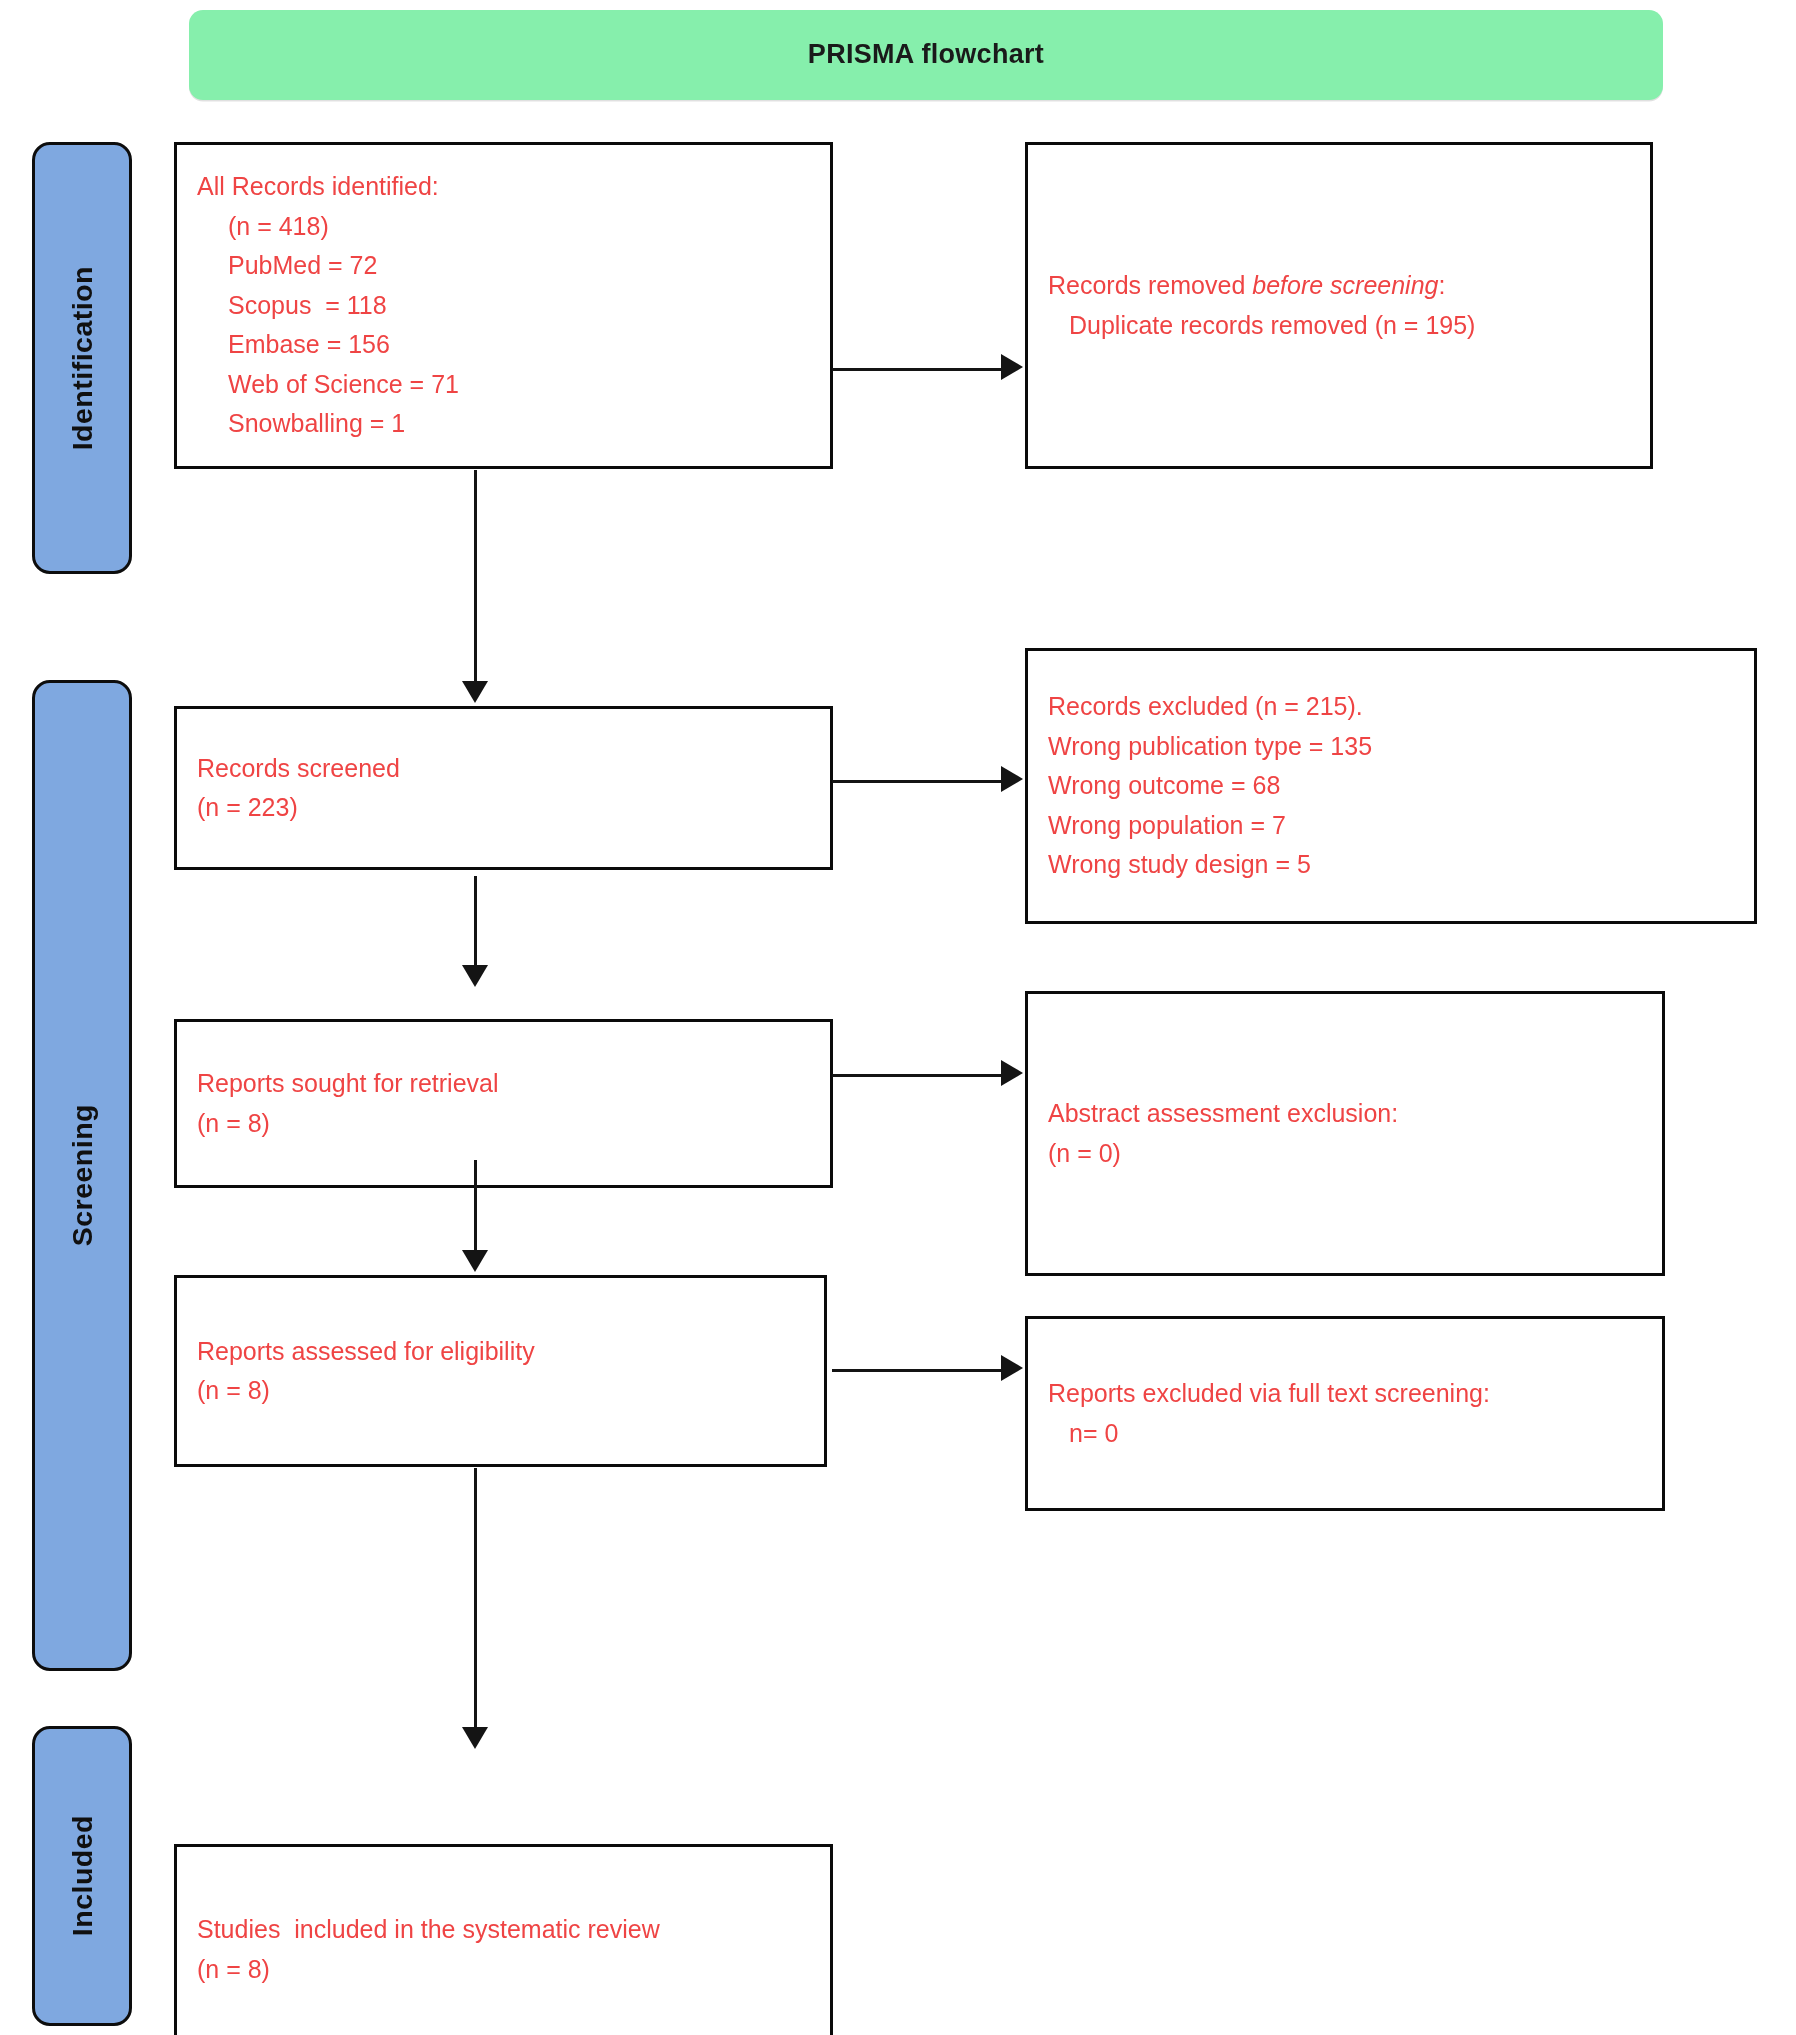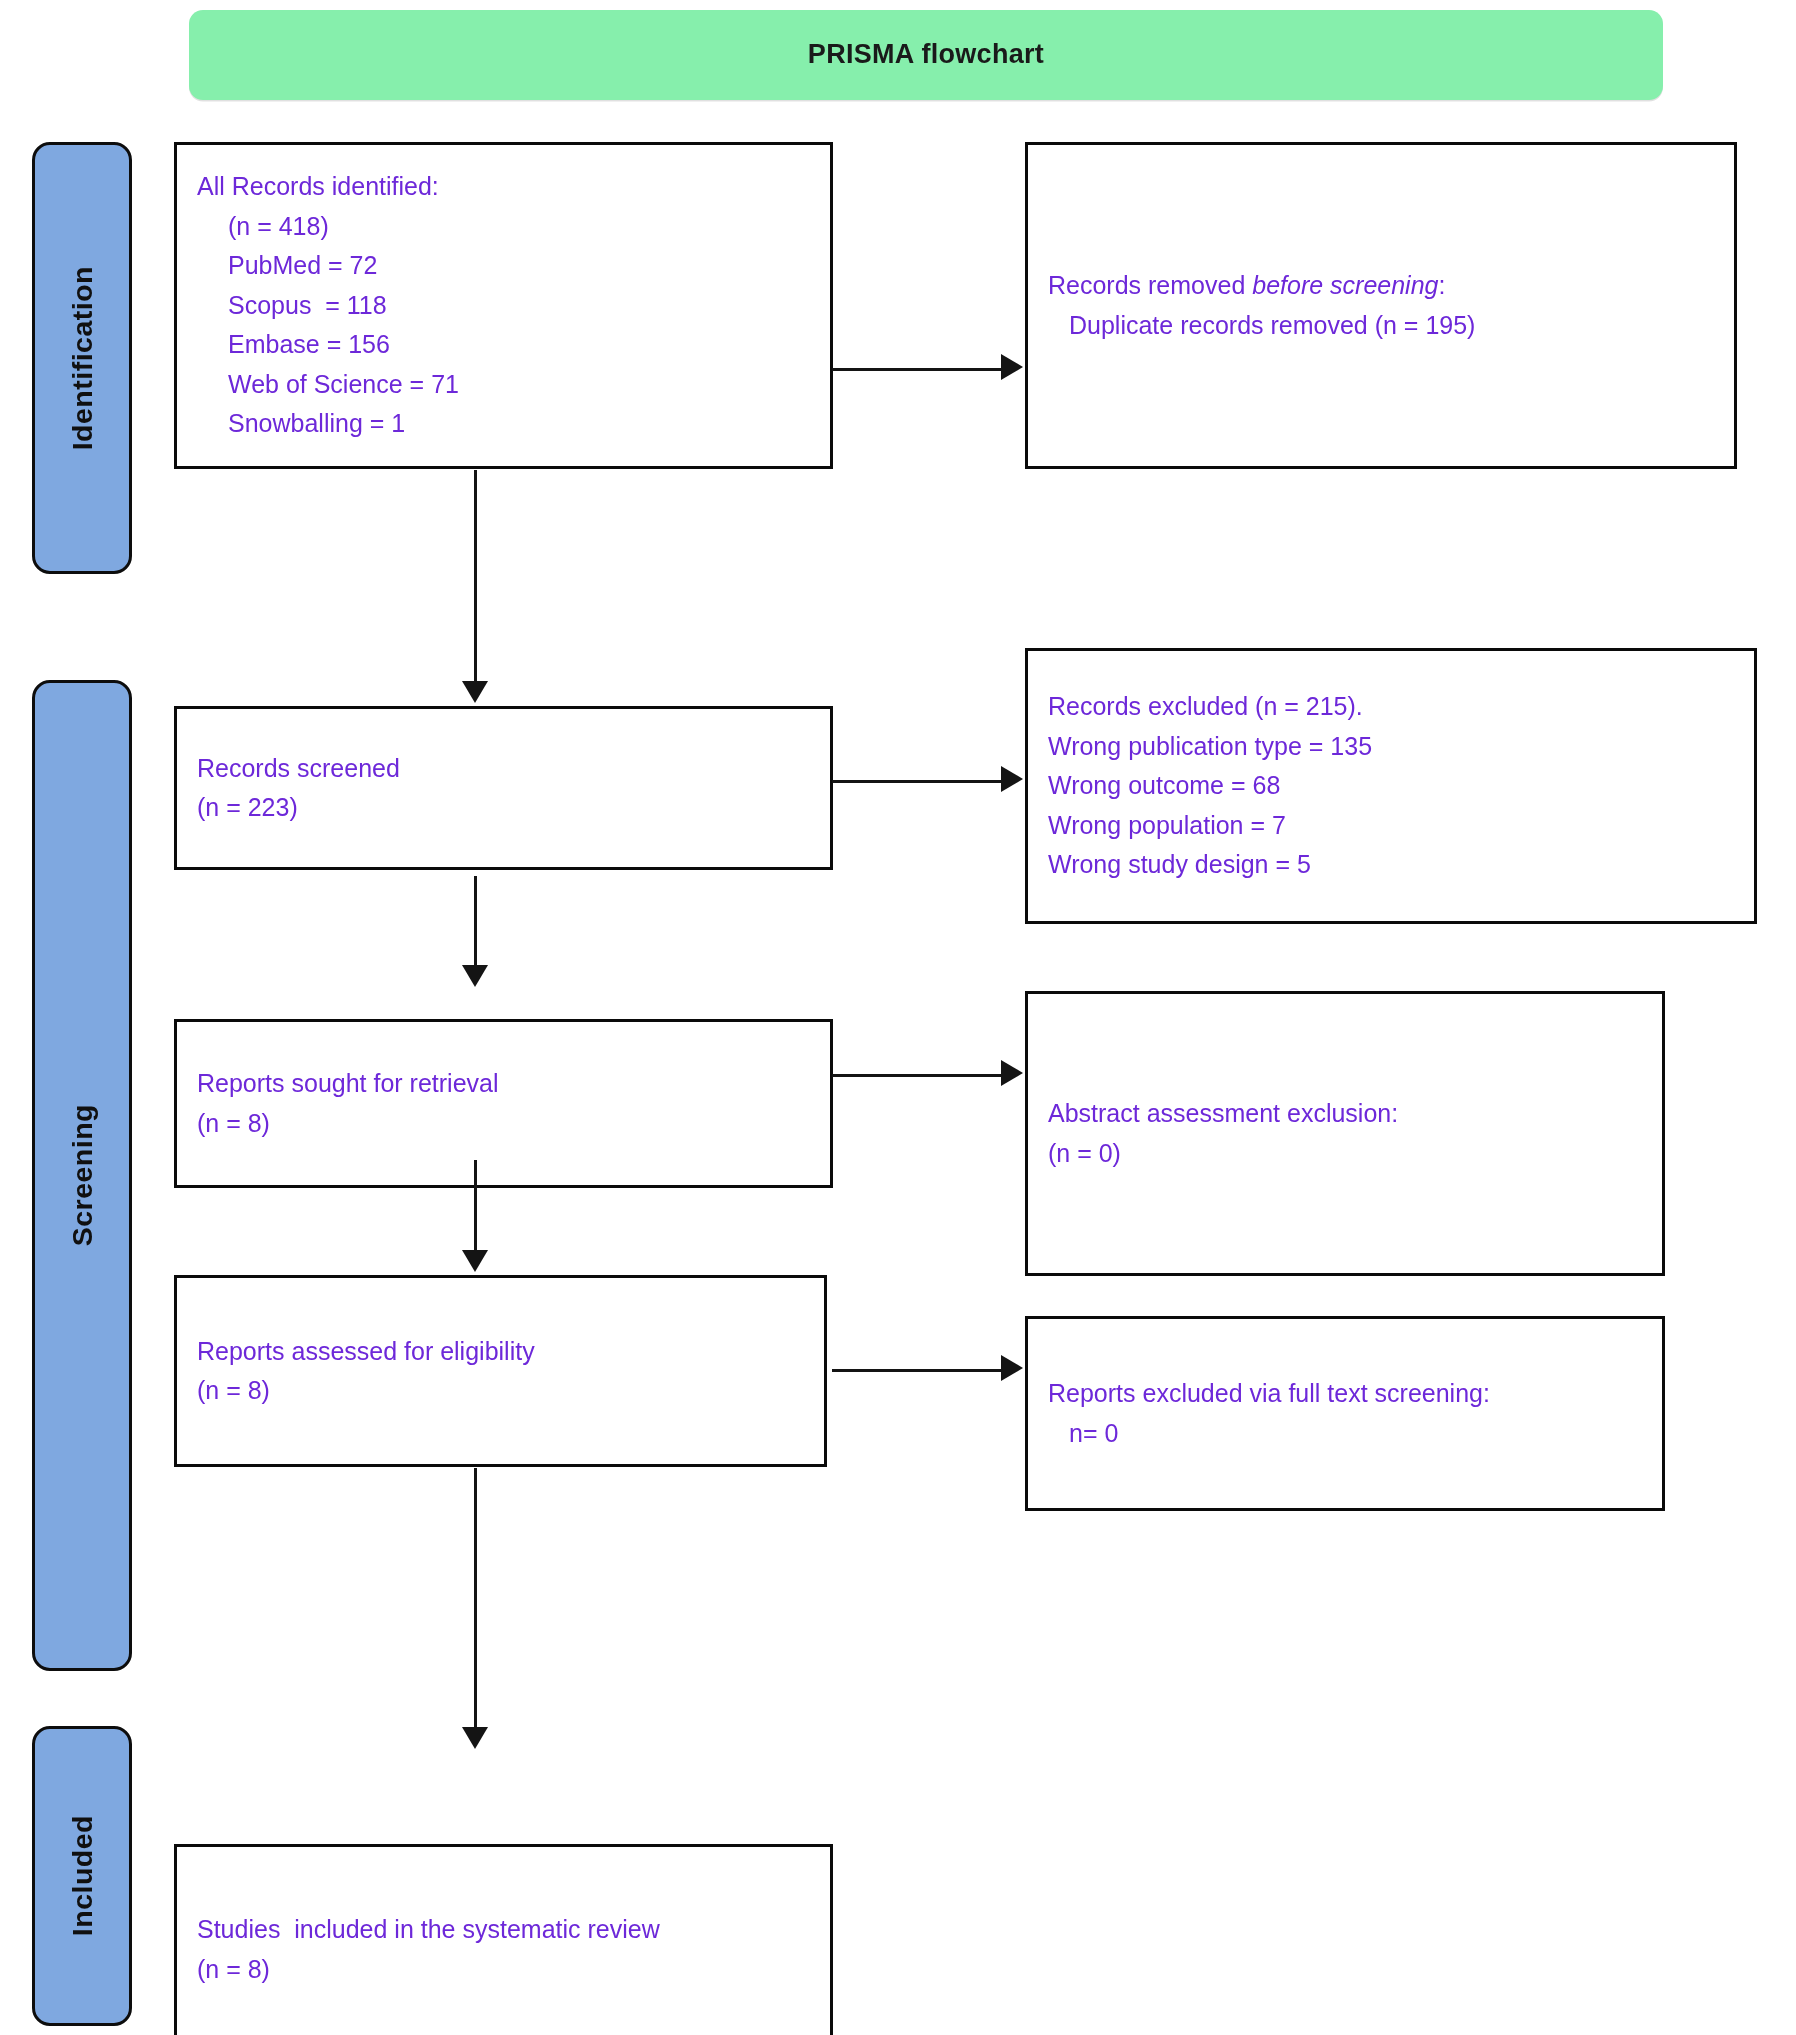--- a/index.html
+++ b/index.html
@@ -33,35 +33,35 @@
   #phase-included{top:1726px;height:300px;}
 
   
   .flow-box{
     position:absolute;background:#fff;border:3.2px solid #0a0a0a;
     box-sizing:border-box;padding:0;
     display:flex;flex-direction:column;justify-content:center;
   }
   .flow-box .lines{padding:0 20px;}
   .bline{
-    font-size:25px;color:#6d28d9;line-height:1.58;white-space:pre;
+    font-size:25px;color:#ef4444;line-height:1.58;white-space:pre;
   }
   .bline.indent{padding-left:31px;}
   .bline.indent-sm{padding-left:21px;}
   .bline .ital{font-style:italic;}
 
   
   #box-identified{left:174px;top:142px;width:659px;height:327px;}
   #box-screened{left:174px;top:706px;width:659px;height:164px;}
   #box-sought{left:174px;top:991px;width:659px;height:169px;margin-top:28px;}
   #box-assessed{left:174px;top:1275px;width:653px;height:192px;}
   #box-included{left:174px;top:1844px;width:659px;height:211px;}
 
   
-  #box-removed{left:1025px;top:142px;width:712px;height:327px;}
+  #box-removed{left:1025px;top:142px;width:628px;height:327px;}
   #box-excluded{left:1025px;top:648px;width:732px;height:276px;}
   #box-abstract{left:1025px;top:991px;width:640px;height:285px;}
   #box-fulltext{left:1025px;top:1299px;width:640px;height:195px;margin-top:17px;}
 
   
   .conn{position:absolute;}
   .v-line{position:absolute;width:2.6px;background:#141414;}
   .h-line{position:absolute;height:2.6px;background:#141414;}
   .arrow-down{
     position:absolute;width:0;height:0;

